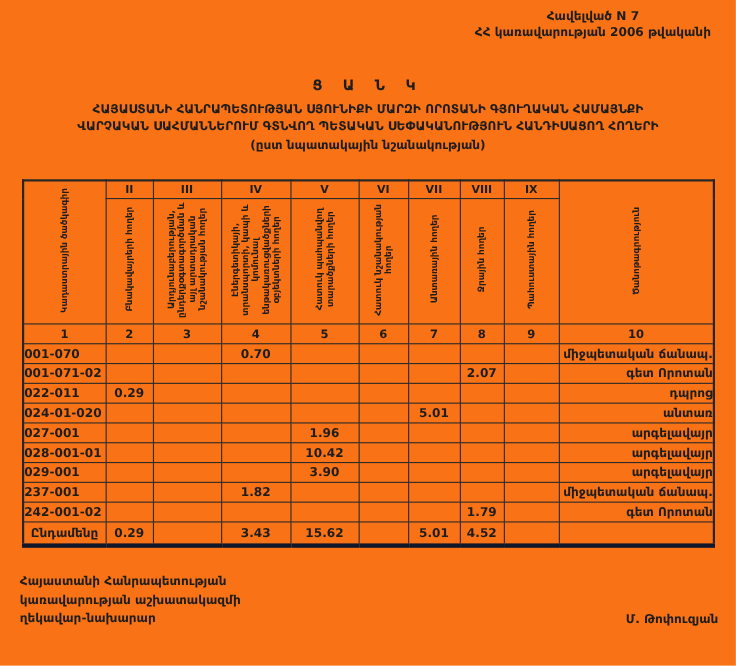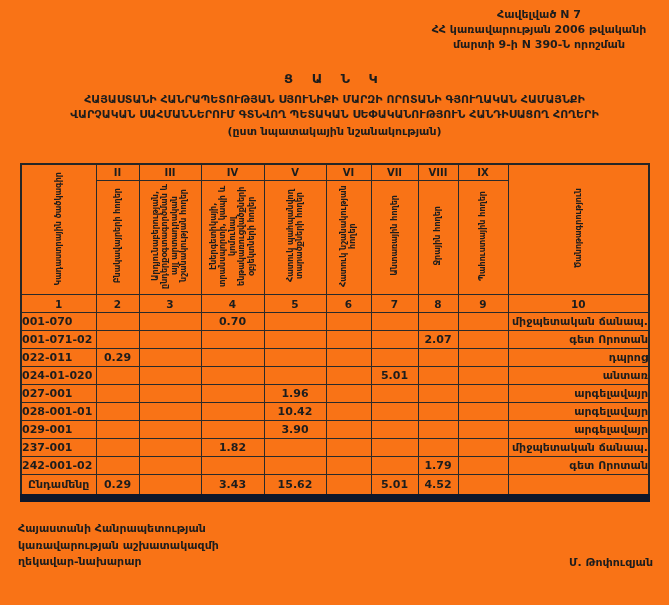--- a/index.html
+++ b/index.html
@@ -19,34 +19,33 @@
   tr.roman th{height:15px;font-size:10px;font-weight:bold;text-align:center;vertical-align:middle;}
   tr.vheads th{height:113px;vertical-align:middle;text-align:center;}
   .vt{display:inline-block;writing-mode:vertical-rl;transform:rotate(180deg);
       font-size:8px;font-weight:bold;line-height:1.18;max-height:108px;text-align:center;}
   .vt.tall{max-height:124px;}
   tr.nums td{height:17px;font-size:10.5px;font-weight:bold;text-align:center;vertical-align:middle;}
   tbody.data td{height:17px;font-size:11px;font-weight:bold;vertical-align:middle;}
   td.c-code{text-align:left;padding-left:4px;}
   td.c-num{text-align:center;}
   td.c-note{text-align:right;padding-left:4px;}
-  tr.total td{height:19px;border-bottom:8px solid #0f172a;border-top:1.5px solid #262626;}
+  tr.total td{height:19px;border-bottom:4px solid #0f172a;border-top:1.5px solid #262626;}
   tr.total td.c-code{text-align:center;padding-left:0;}
   .footer-left{position:absolute;left:18px;top:521px;font-size:11px;font-weight:bold;line-height:1.5;}
   .footer-right{position:absolute;right:16px;top:556px;font-size:11px;font-weight:bold;}
 </style>
 </head>
 <body>
 
 <div class="page">
 
   <div class="appendix">
     <div>Հավելված N 7</div>
     <div>ՀՀ կառավարության 2006 թվականի</div>
-    <div>մարտի 9-ի N 390-Ն որոշման</div>
   </div>
 
   <div class="doc-title">Ց Ա Ն Կ</div>
   <div class="sub1">ՀԱՅԱՍՏԱՆԻ ՀԱՆՐԱՊԵՏՈՒԹՅԱՆ ՍՅՈՒՆԻՔԻ ՄԱՐԶԻ ՈՐՈՏԱՆԻ ԳՅՈՒՂԱԿԱՆ ՀԱՄԱՅՆՔԻ</div>
   <div class="sub2">ՎԱՐՉԱԿԱՆ ՍԱՀՄԱՆՆԵՐՈՒՄ ԳՏՆՎՈՂ ՊԵՏԱԿԱՆ ՍԵՓԱԿԱՆՈՒԹՅՈՒՆ ՀԱՆԴԻՍԱՑՈՂ ՀՈՂԵՐԻ</div>
   <div class="sub3">(ըստ նպատակային նշանակության)</div>
 
   <table class="land">
     <colgroup>
       <col style="width:75px">

